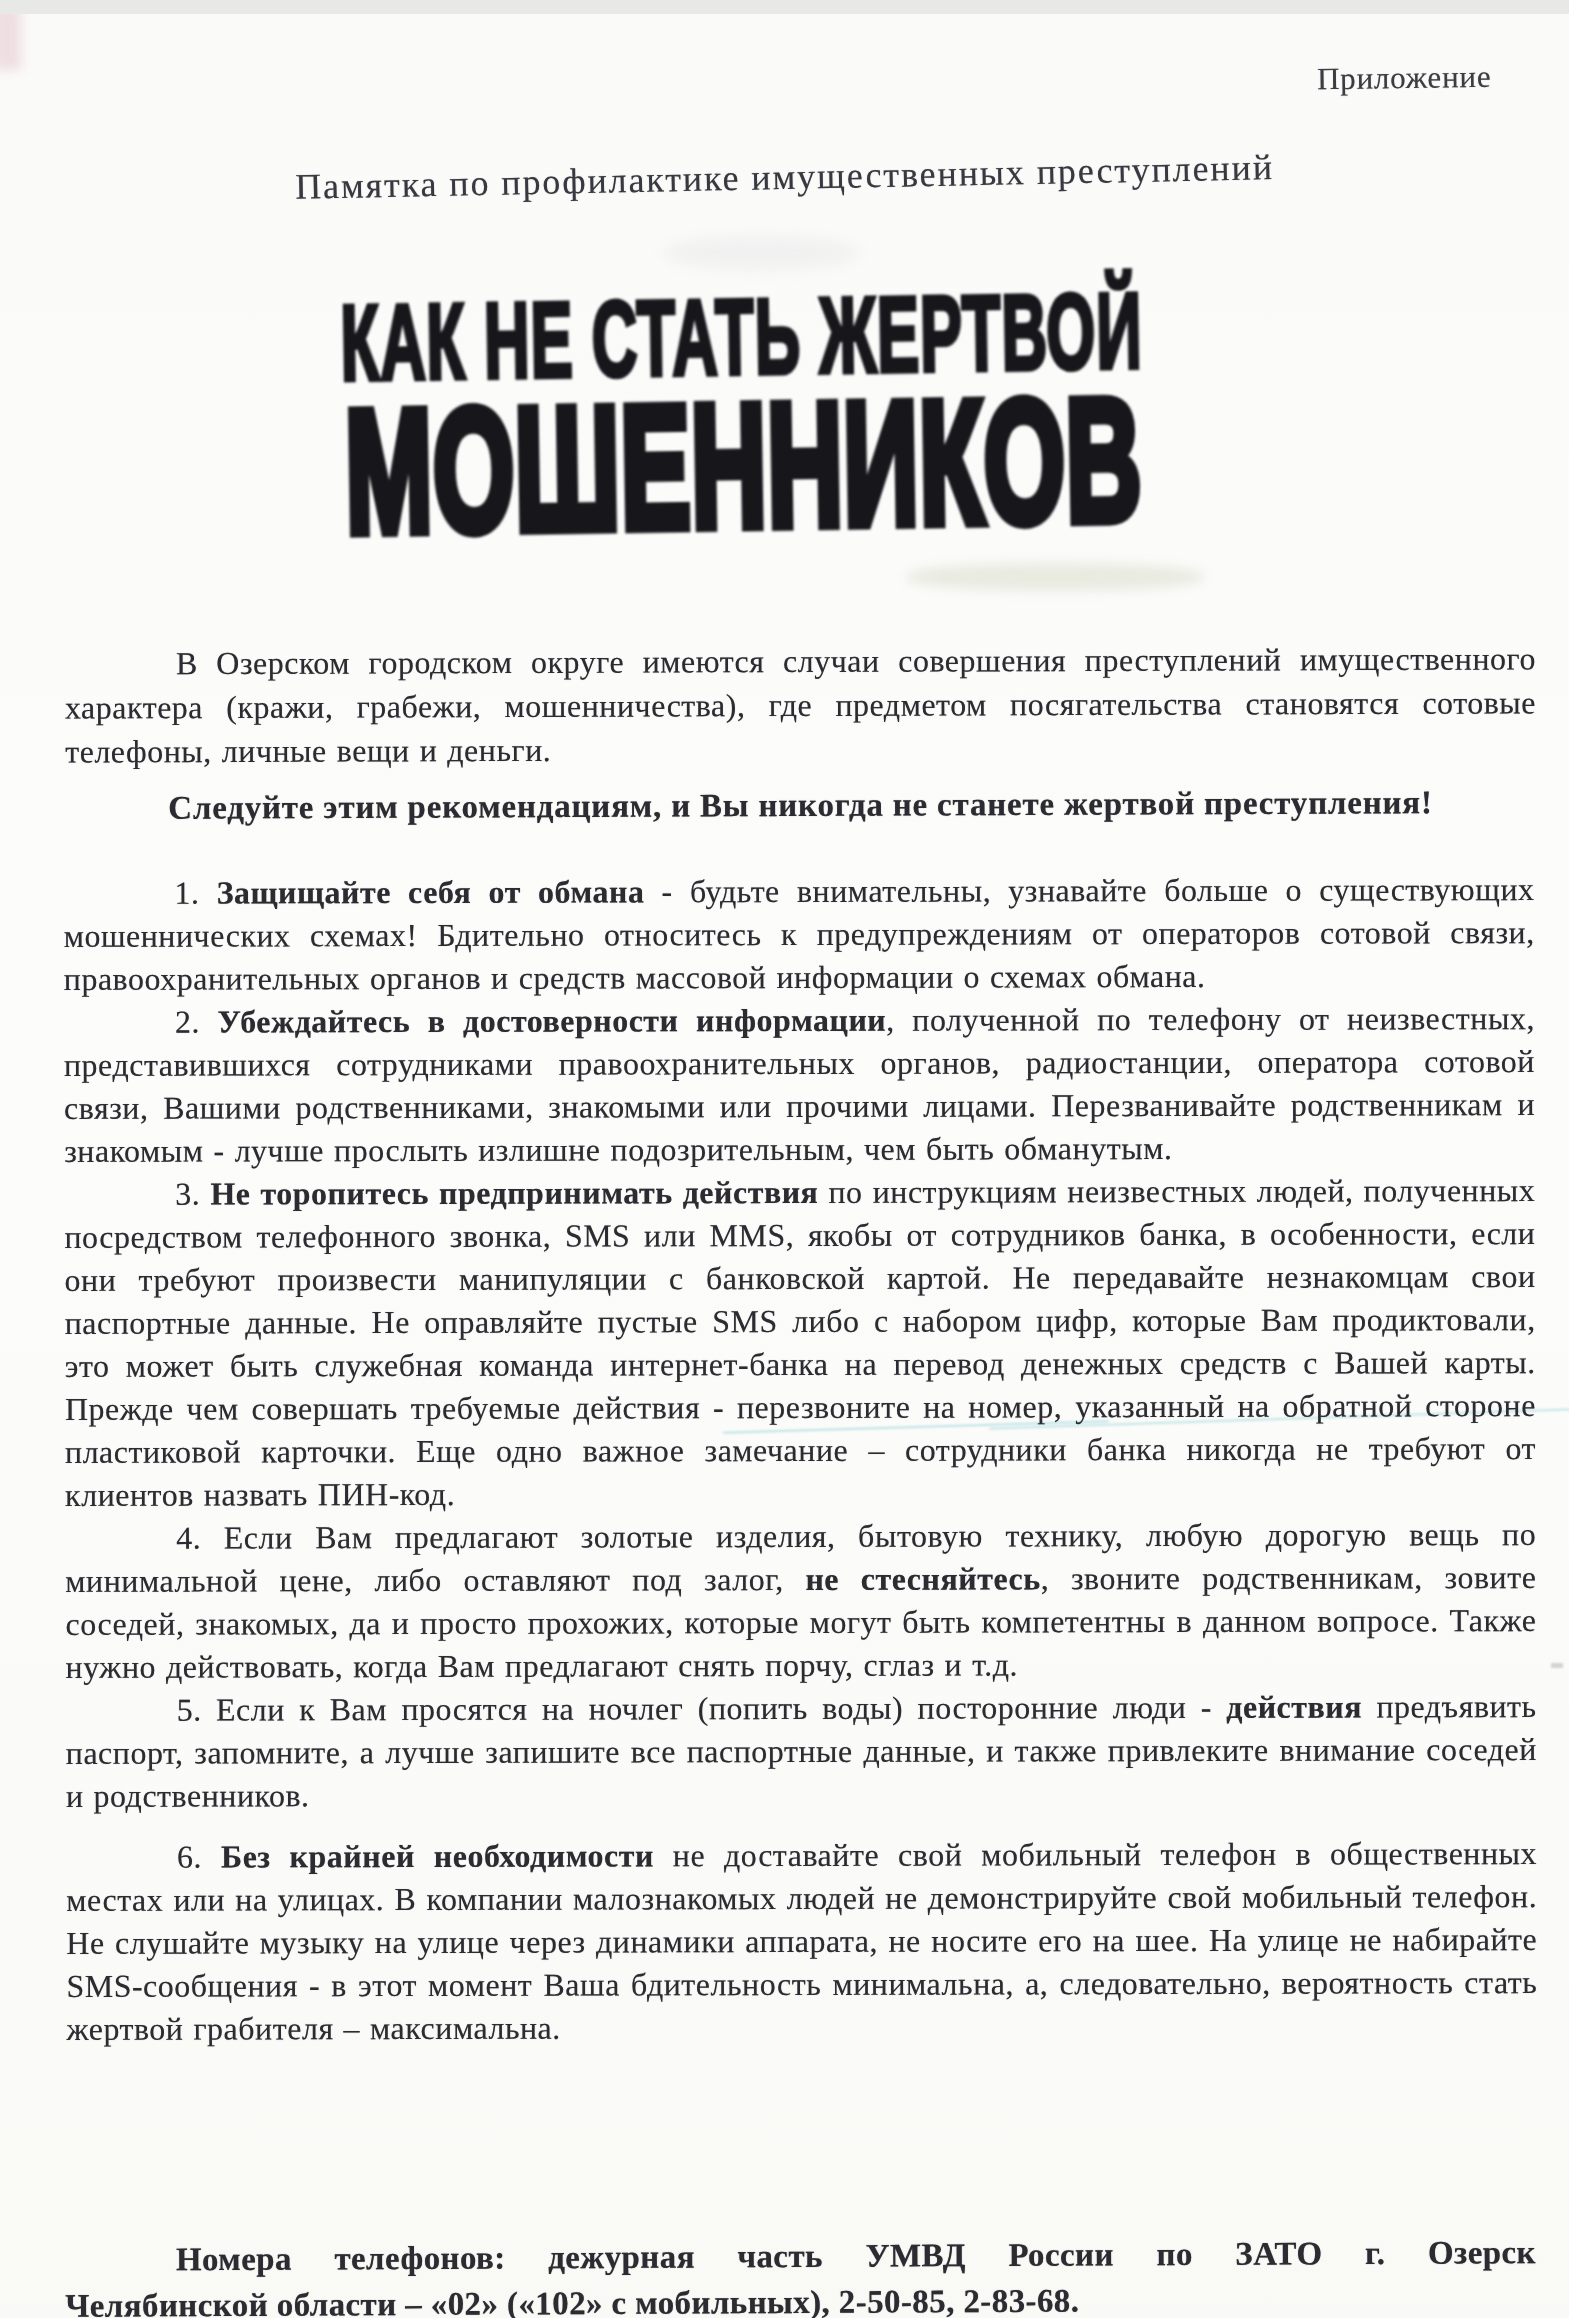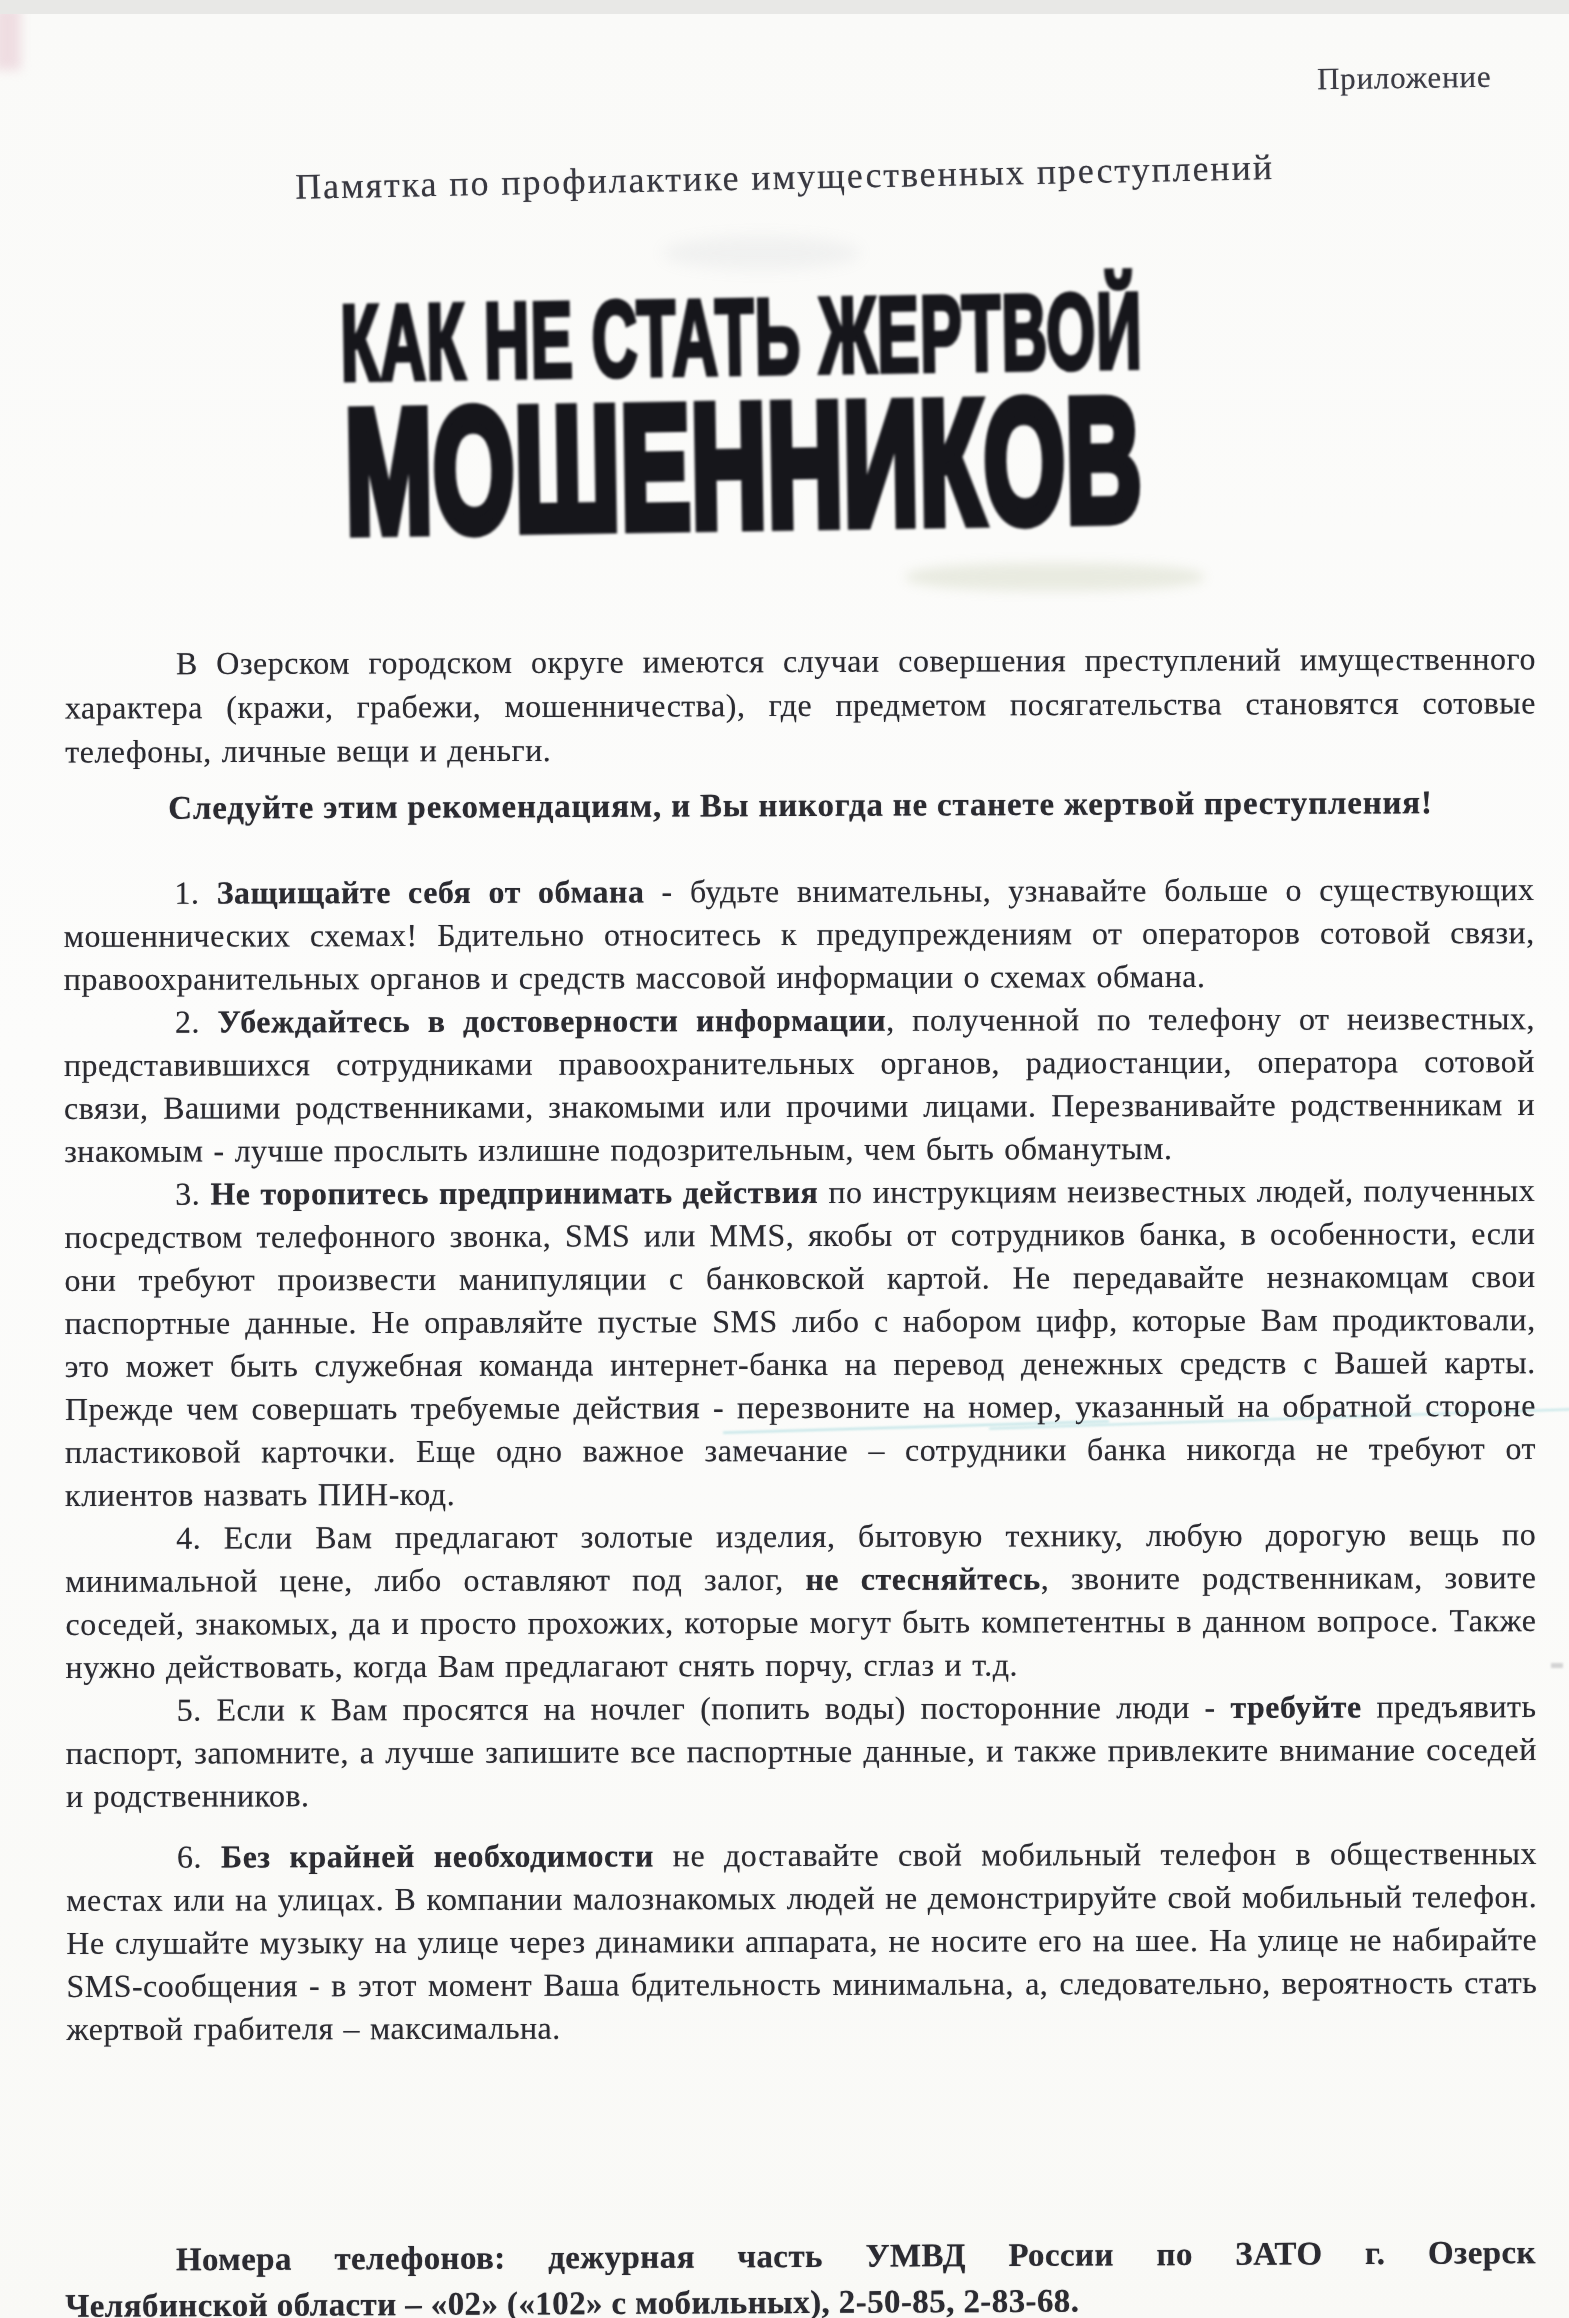--- a/index.html
+++ b/index.html
@@ -129,21 +129,21 @@
 
   <p class="intro body-text">В Озерском городском округе имеются случаи совершения преступлений имущественного характера (кражи, грабежи, мошенничества), где предметом посягательства становятся сотовые телефоны, личные вещи и деньги.</p>
 
   <div class="slogan">Следуйте этим рекомендациям, и Вы никогда не станете жертвой преступления!</div>
 
   <div class="items body-text">
       <p class="para"><span>1. </span><span class="b">Защищайте себя от обмана</span><span> - будьте внимательны, узнавайте больше о существующих мошеннических схемах! Бдительно относитесь к предупреждениям от операторов сотовой связи, правоохранительных органов и средств массовой информации о схемах обмана.</span></p>
       <p class="para"><span>2. </span><span class="b">Убеждайтесь в достоверности информации</span><span>, полученной по телефону от неизвестных, представившихся сотрудниками правоохранительных органов, радиостанции, оператора сотовой связи, Вашими родственниками, знакомыми или прочими лицами. Перезванивайте родственникам и знакомым - лучше прослыть излишне подозрительным, чем быть обманутым.</span></p>
       <p class="para"><span>3. </span><span class="b">Не торопитесь предпринимать действия</span><span> по инструкциям неизвестных людей, полученных посредством телефонного звонка, SMS или MMS, якобы от сотрудников банка, в особенности, если они требуют произвести манипуляции с банковской картой. Не передавайте незнакомцам свои паспортные данные. Не оправляйте пустые SMS либо с набором цифр, которые Вам продиктовали, это может быть служебная команда интернет-банка на перевод денежных средств с Вашей карты. Прежде чем совершать требуемые действия - перезвоните на номер, указанный на обратной стороне пластиковой карточки. Еще одно важное замечание – сотрудники банка никогда не требуют от клиентов назвать ПИН-код.</span></p>
       <p class="para"><span>4. Если Вам предлагают золотые изделия, бытовую технику, любую дорогую вещь по минимальной цене, либо оставляют под залог, </span><span class="b">не стесняйтесь</span><span>, звоните родственникам, зовите соседей, знакомых, да и просто прохожих, которые могут быть компетентны в данном вопросе. Также нужно действовать, когда Вам предлагают снять порчу, сглаз и т.д.</span></p>
-      <p class="para"><span>5. Если к Вам просятся на ночлег (попить воды) посторонние люди - </span><span class="b">требуйте</span><span> предъявить паспорт, запомните, а лучше запишите все паспортные данные, и также привлеките внимание соседей и родственников.</span></p>
+      <p class="para"><span>5. Если к Вам просятся на ночлег (попить воды) посторонние люди - </span><span class="b">действия</span><span> предъявить паспорт, запомните, а лучше запишите все паспортные данные, и также привлеките внимание соседей и родственников.</span></p>
       <p class="para"><span>6. </span><span class="b">Без крайней необходимости</span><span> не доставайте свой мобильный телефон в общественных местах или на улицах. В компании малознакомых людей не демонстрируйте свой мобильный телефон. Не слушайте музыку на улице через динамики аппарата, не носите его на шее. На улице не набирайте SMS-сообщения - в этот момент Ваша бдительность минимальна, а, следовательно, вероятность стать жертвой грабителя – максимальна.</span></p>
     </div>
 
   <div class="footer">
       <div class="f-line1">Номера телефонов: дежурная часть УМВД России по ЗАТО г. Озерск</div>
       <div class="f-line2">Челябинской области – «02» («102» с мобильных), 2-50-85, 2-83-68.</div>
     </div>
 
 </div>
 

